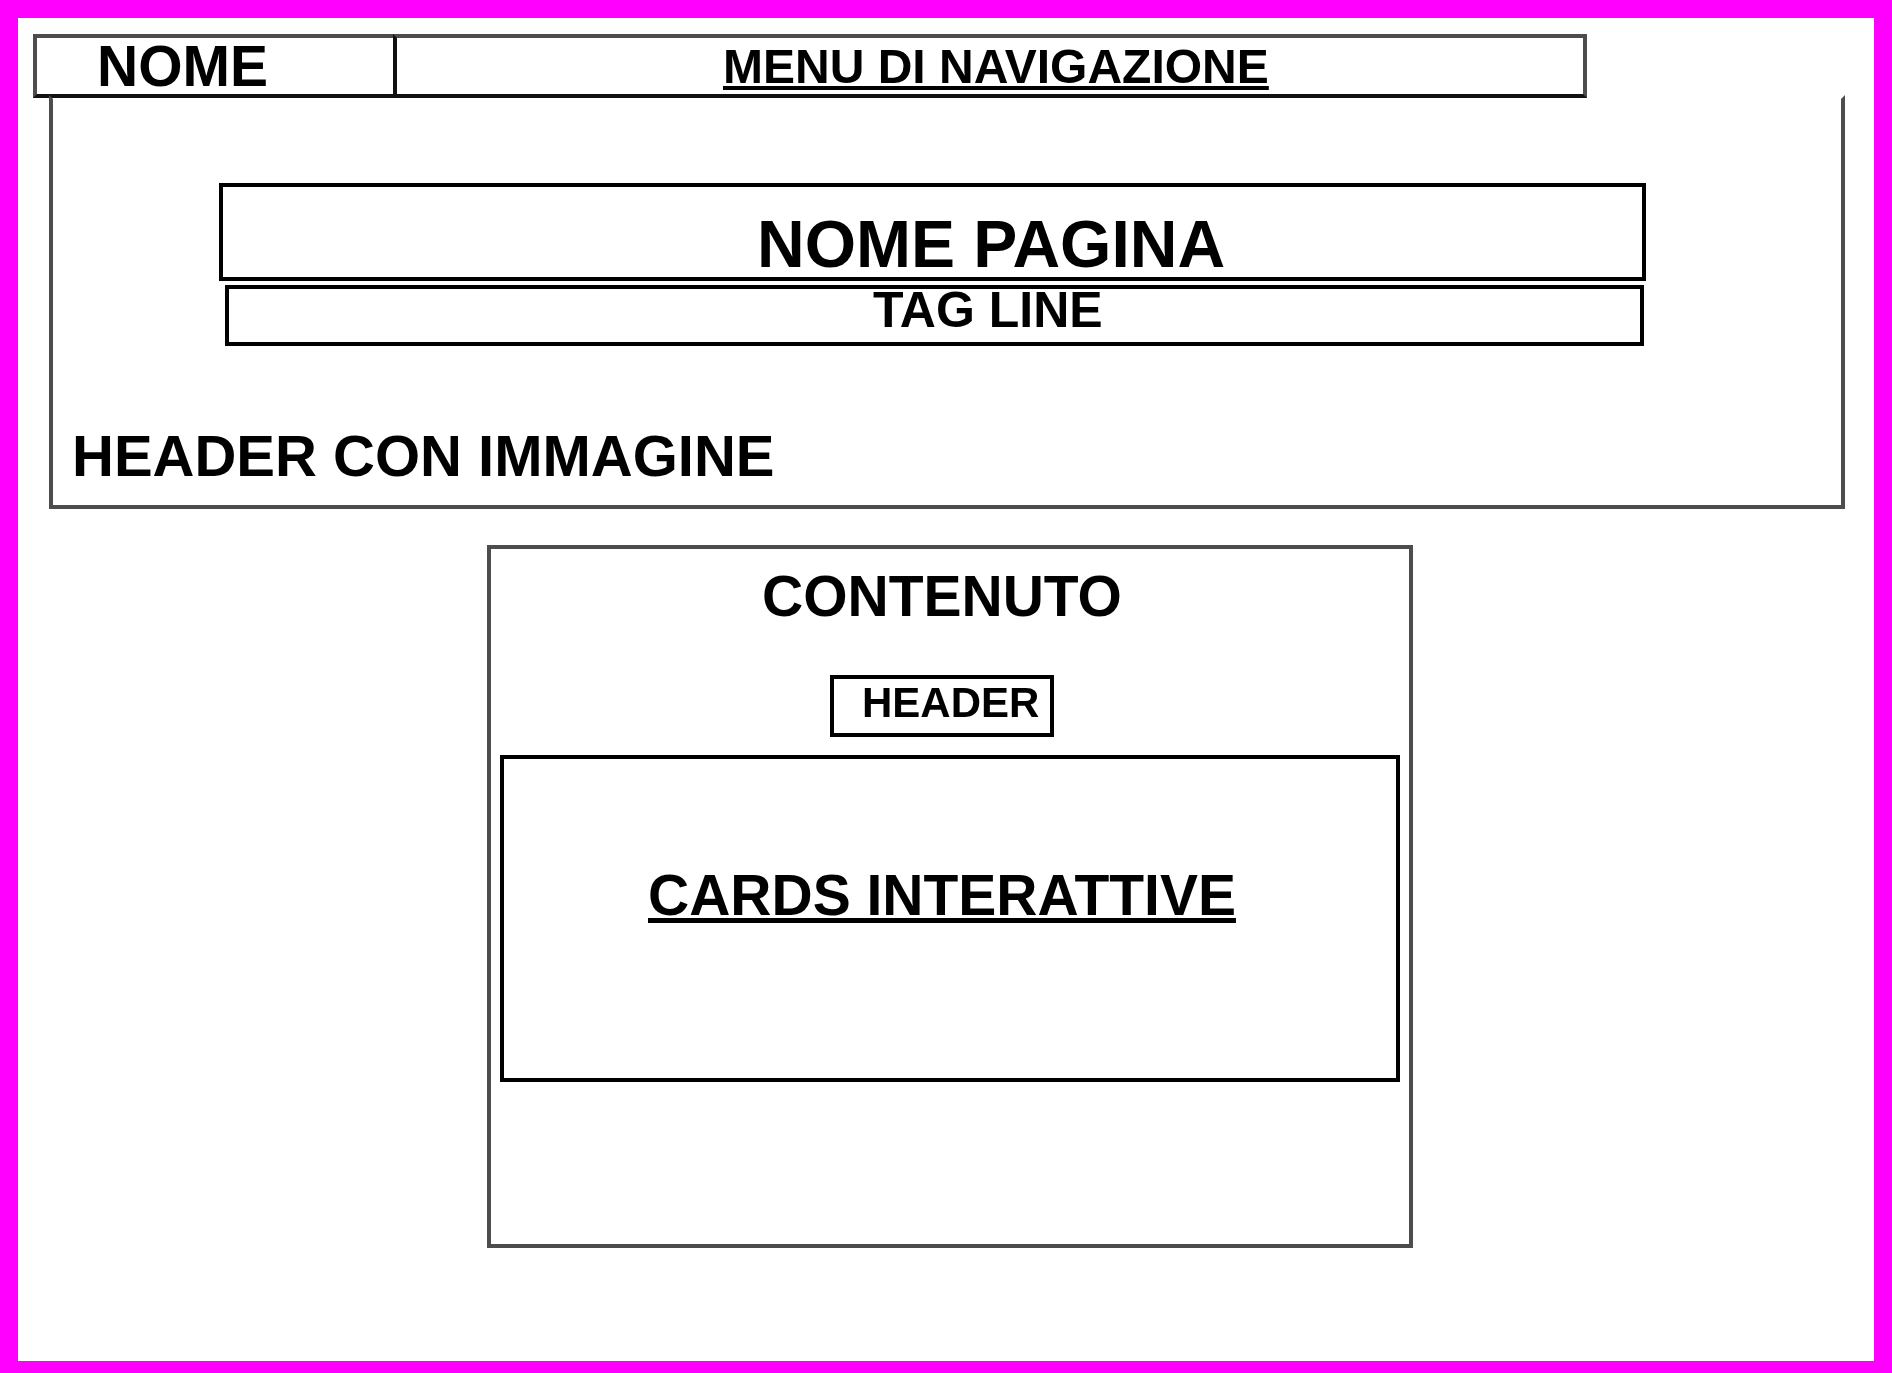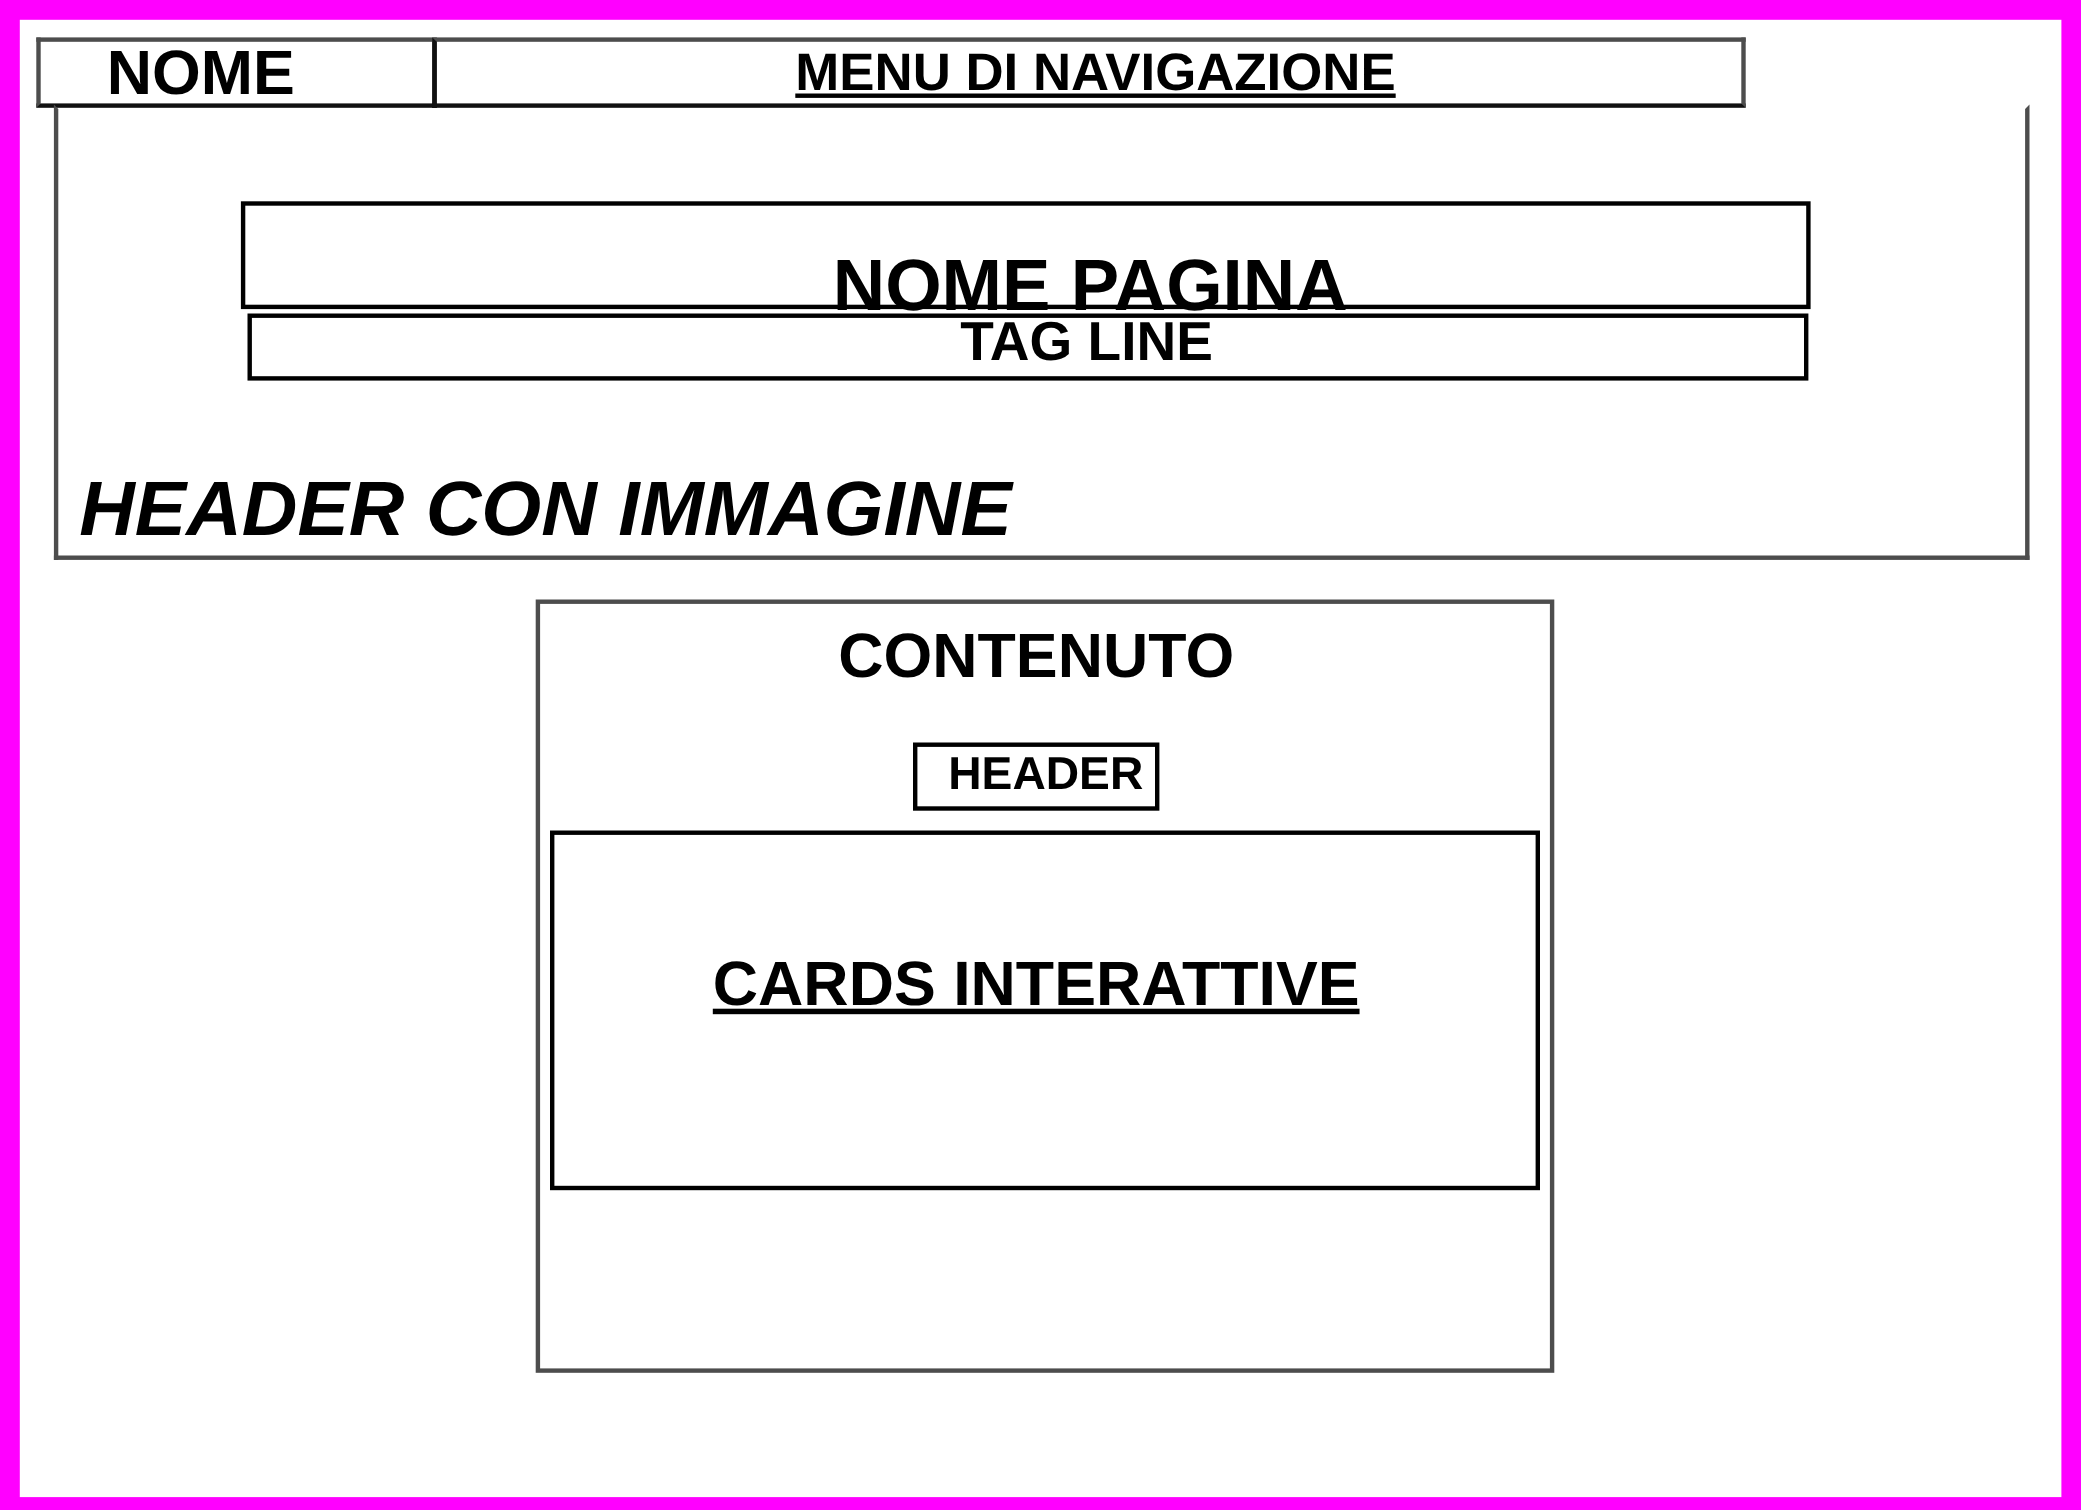--- a/index.html
+++ b/index.html
@@ -15,23 +15,23 @@
 
 <div class="canvas"></div>
 
 <div class="box grey" style="left:33px;top:34px;width:364px;height:64px;border-bottom-color:#111;border-right-color:#111;"></div>
 <div class="box grey" style="left:393px;top:34px;width:1194px;height:64px;border-left-color:#111;border-bottom-color:#111;"></div>
 <div class="lbl" style="left:97px;top:38px;font-size:57px;">NOME</div>
 <div class="lbl" style="left:723px;top:43px;font-size:48px;text-decoration:underline;">MENU DI NAVIGAZIONE</div>
 
 <div class="box grey" style="left:49px;top:95px;width:1796px;height:414px;border-top-color:transparent;"></div>
 <div class="box black" style="left:219px;top:183px;width:1427px;height:98px;"></div>
-<div class="lbl" style="left:757px;top:211px;font-size:66px;margin-top:15px;">NOME PAGINA</div>
+<div class="lbl" style="left:757px;top:211px;font-size:66px;">NOME PAGINA</div>
 <div class="box black" style="left:225px;top:285px;width:1419px;height:61px;"></div>
 <div class="lbl" style="left:873px;top:285px;font-size:50px;">TAG LINE</div>
-<div class="lbl" style="left:72px;top:427px;font-size:70px;font-style:italic;">HEADER CON IMMAGINE</div>
+<div class="lbl" style="left:72px;top:427px;font-size:58px;">HEADER CON IMMAGINE</div>
 
 <div class="box grey" style="left:487px;top:545px;width:926px;height:703px;"></div>
 <div class="lbl" style="left:762px;top:568px;font-size:57px;">CONTENUTO</div>
 <div class="box black" style="left:830px;top:675px;width:224px;height:62px;"></div>
 <div class="lbl" style="left:862px;top:682px;font-size:42px;">HEADER</div>
 <div class="box black" style="left:500px;top:755px;width:900px;height:327px;"></div>
 <div class="lbl" style="left:648px;top:867px;font-size:57px;text-decoration:underline;">CARDS INTERATTIVE</div>
 
 </body></html>

